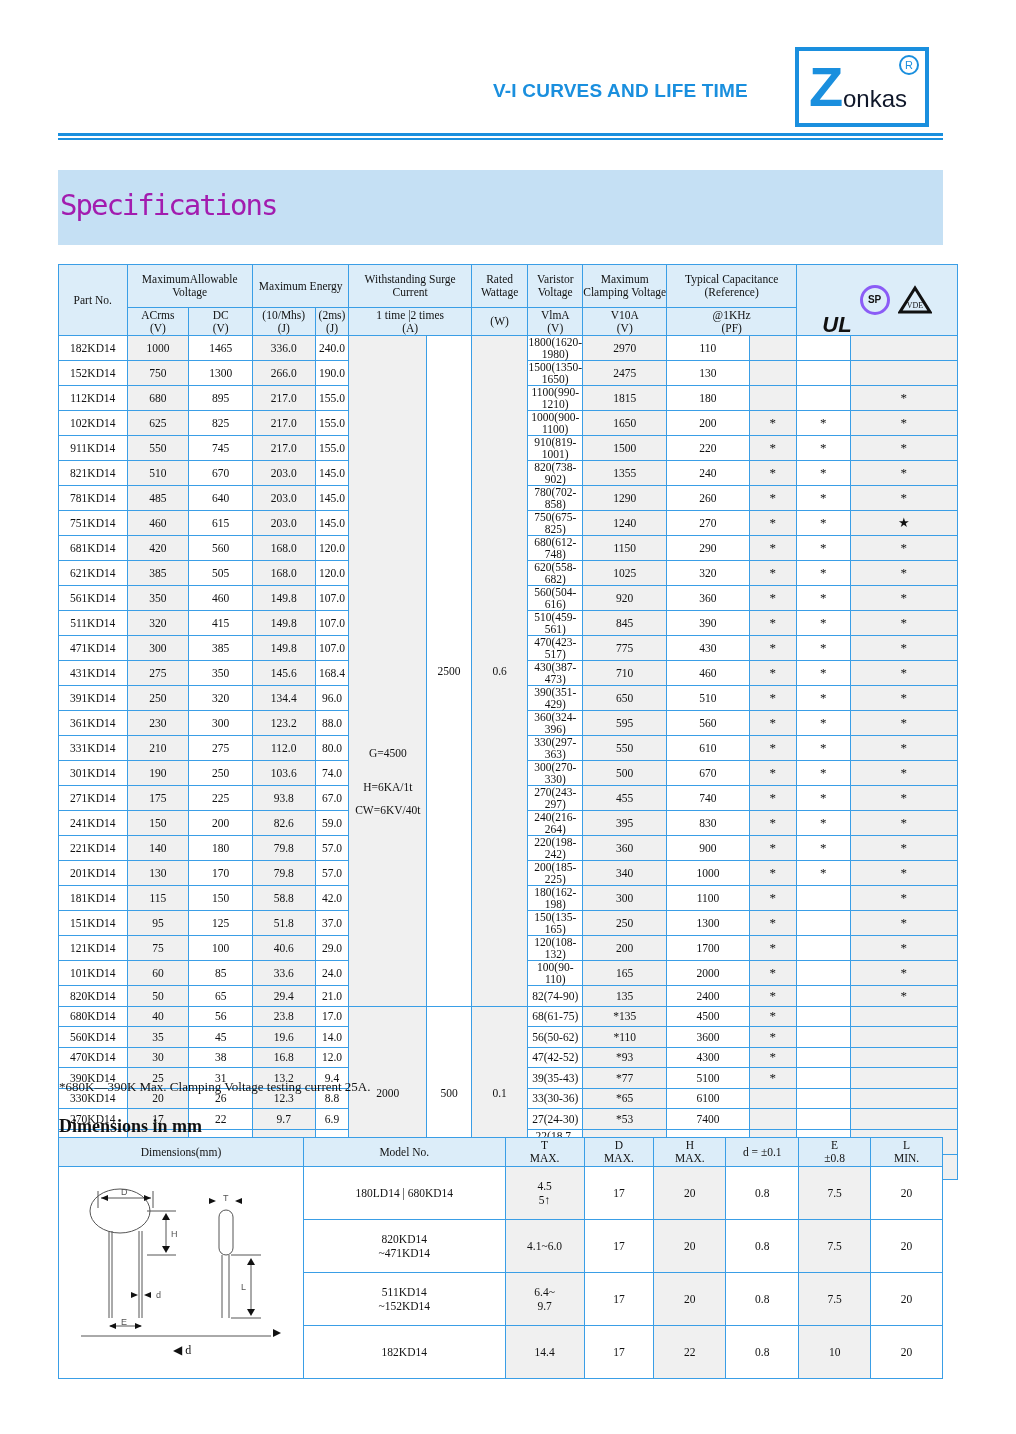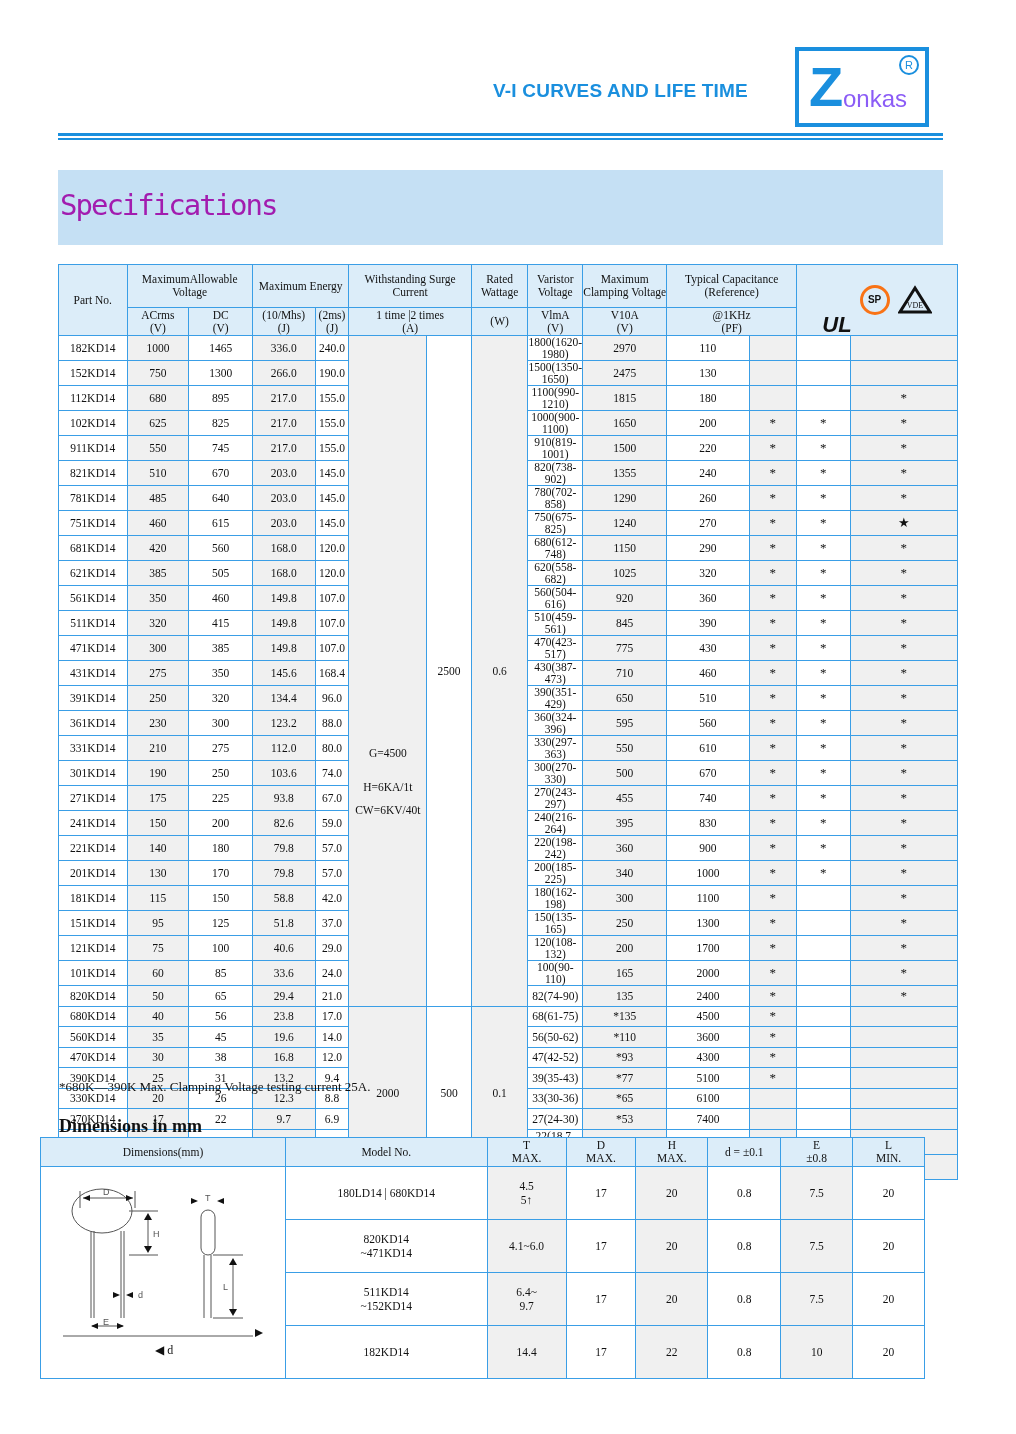--- a/index.html
+++ b/index.html
@@ -1,40 +1,40 @@
 <!DOCTYPE html>
 <html><head>
 <meta charset="utf-8">
 <style>
   html, body { margin:0; padding:0; background:#fff; }
   body { width:1016px; height:1434px; position:relative; font-family:"Liberation Serif", serif; color:#111; overflow:hidden; }
   .hdr-title { position:absolute; left:493px; top:80px; font-family:"Liberation Sans", sans-serif; font-weight:bold; font-size:19px; color:#1a8fde; letter-spacing:0.2px;text-align:center; }
   .logo { position:absolute; left:795px; top:47px; width:134px; height:80px; border:4px solid #1a8fde; box-sizing:border-box; }
   .logo .z { position:absolute; left:10px; top:8px; font-family:"Liberation Sans", sans-serif; font-weight:bold; font-size:56px; color:#1a8fde; line-height:56px; }
-  .logo .rest { position:absolute; left:44px; top:34px; font-family:"Liberation Sans", sans-serif; font-size:24px; color:#8b5cf6; }
+  .logo .rest { position:absolute; left:44px; top:34px; font-family:"Liberation Sans", sans-serif; font-size:24px; color:#0f172a; }
   .logo .reg { position:absolute; right:6px; top:4px; width:16px; height:16px; border:2px solid #1a8fde; border-radius:50%; font-family:"Liberation Sans", sans-serif; font-size:11px; color:#1a8fde; text-align:center; line-height:16px; }
   .rule1 { position:absolute; left:58px; top:133px; width:885px; height:3px; background:#1a8fde; }
   .rule2 { position:absolute; left:58px; top:138px; width:885px; height:2px; background:#1a8fde; }
   .spec-band { position:absolute; left:58px; top:170px; width:885px; height:75px; background:#c5e0f4; }
   .spec-band span { position:absolute; left:2px; top:18px; font-family:"DejaVu Sans Mono", monospace; font-size:29px; color:#a21caf; letter-spacing:-2px; }
 
   table { border-collapse:collapse; position:absolute; }
   td, th { border:1px solid #3a9ee6; font-weight:normal; text-align:center; padding:0; }
   .spec { left:58px; top:264px; width:900px; font-size:11.5px; }
   .spec th { background:#dcedf9; line-height:13px; }
   .spec tbody td { height:19.5px; }
   .g { background:#f0f0f0; }
   .w { background:#fff; }
   .cert { display:flex; justify-content:center; align-items:center; gap:8px; }
   .ul { font-family:"Liberation Sans", sans-serif; font-weight:bold; font-size:22px; font-style:italic;margin-top:48px; }
-  .csa { width:24px; height:24px; border:3px solid #f97316; border-radius:50%; font-family:"Liberation Sans", sans-serif; font-weight:bold; font-size:10px; line-height:24px; }
+  .csa { width:24px; height:24px; border:3px solid #8b5cf6; border-radius:50%; font-family:"Liberation Sans", sans-serif; font-weight:bold; font-size:10px; line-height:24px; }
   .mark { font-size:13px; }
   .note { position:absolute; left:59px; top:1079px; font-size:13px; }
   .dim-title { position:absolute; left:59px; top:1116px; font-size:18px; font-weight:bold; }
-  .dim { left:40px; top:1137px; width:885px; font-size:11.5px; }
+  .dim { left:58px; top:1137px; width:885px; font-size:11.5px; }
   .dim th { background:#dcedf9; height:28px; line-height:13px; }
   .dim tbody td { height:52px; line-height:14px; }
   .drawing { position:relative; height:210px; }
 </style>
 </head>
 <body>
 
 <div class="hdr-title">V-I CURVES AND LIFE TIME</div>
 <div class="logo">
   <span class="z">Z</span>

